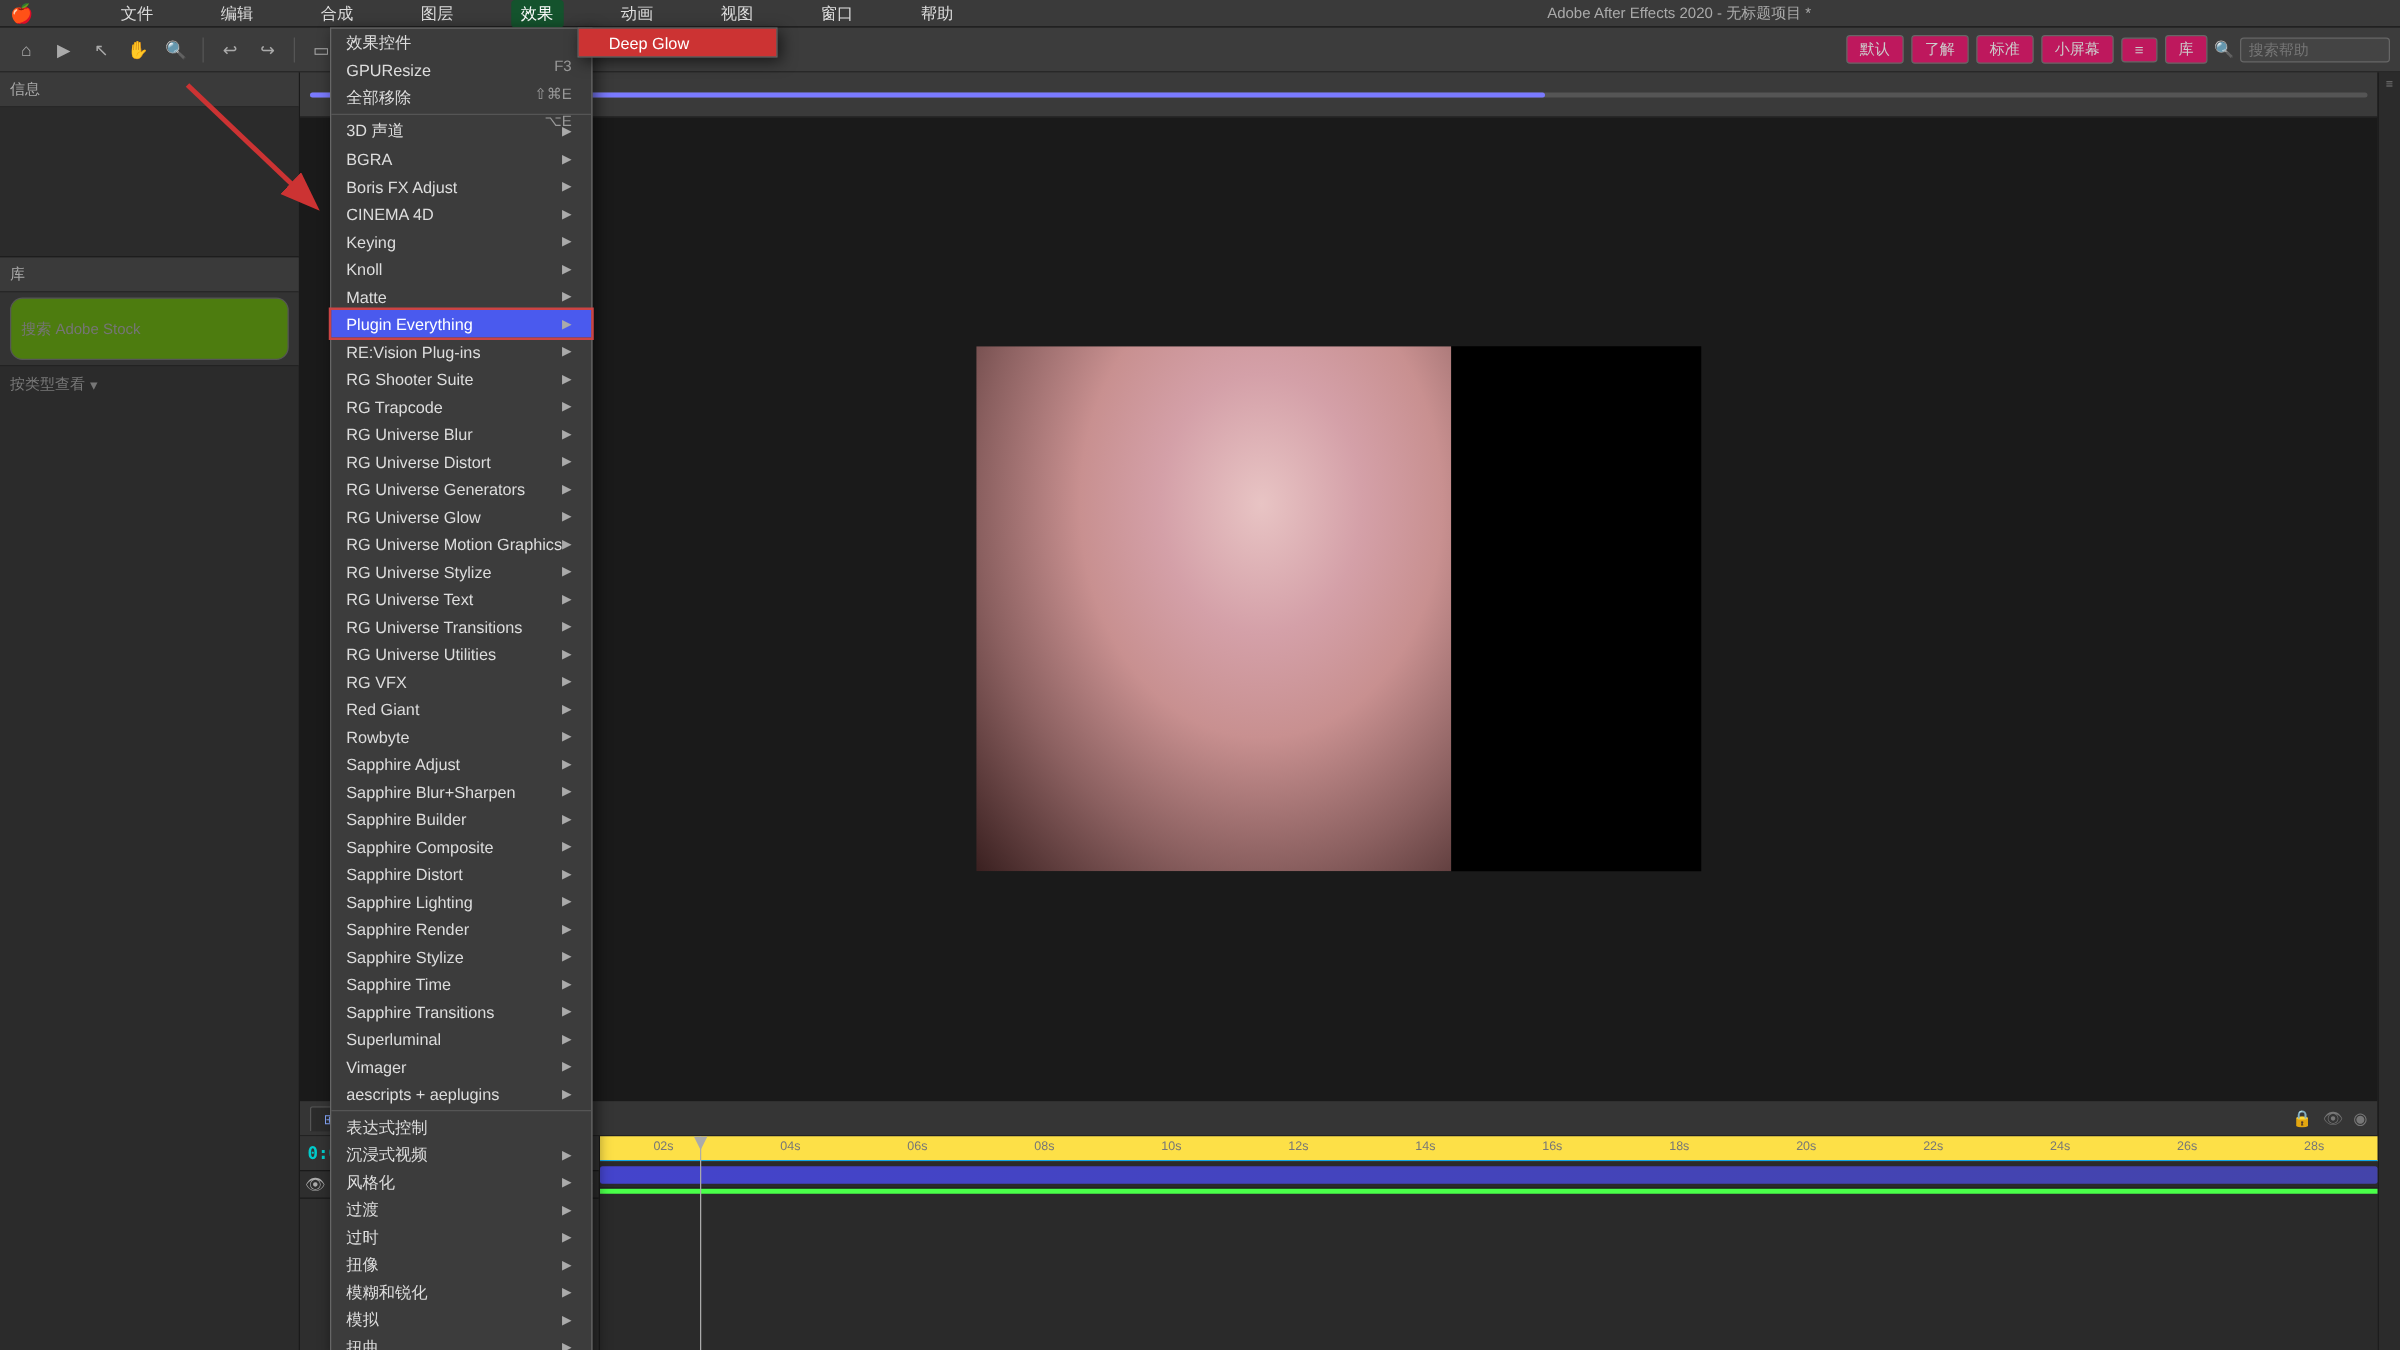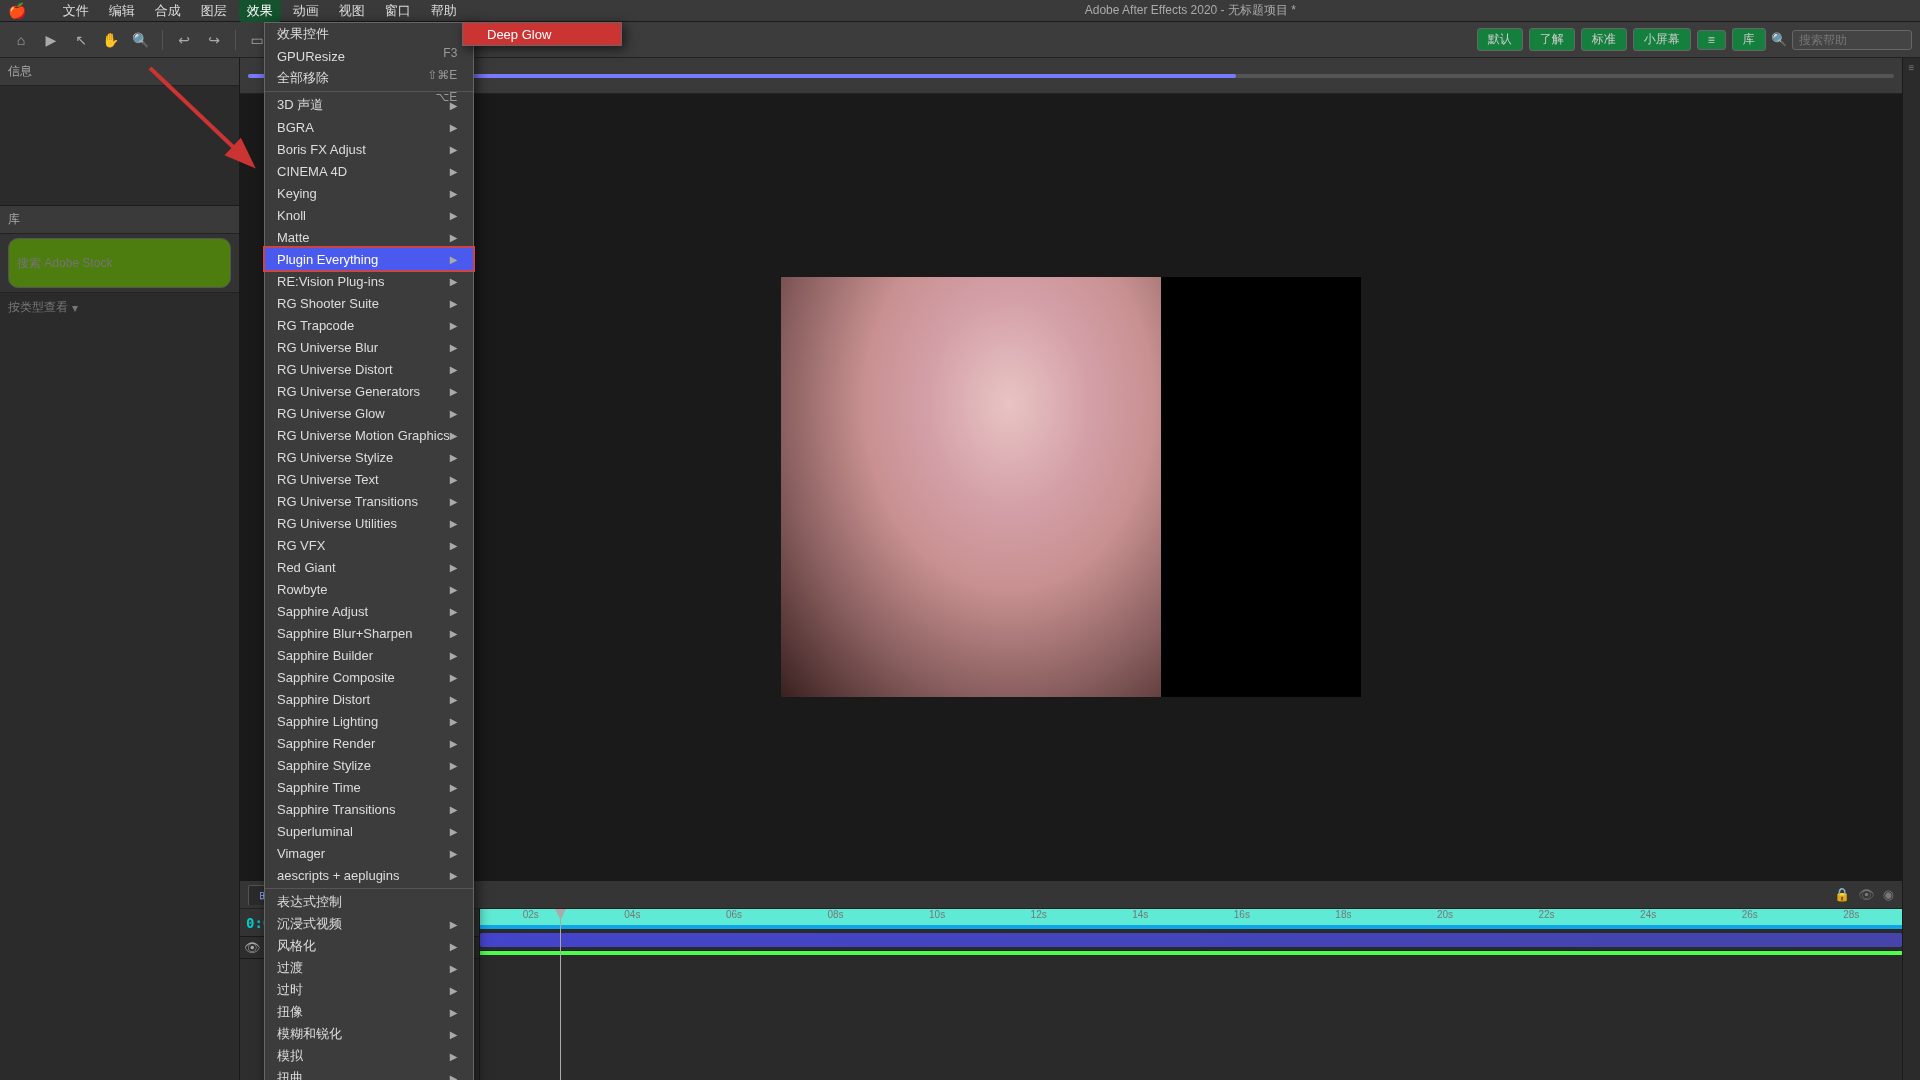--- a/index.html
+++ b/index.html
@@ -38,20 +38,21 @@
       padding: 0 6px;
     }
     .menu-bar-item {
       padding: 0 8px;
       height: 22px;
       line-height: 22px;
       color: #ddd;
       cursor: pointer;
       font-size: 13px;
       border-radius: 3px;
+      margin-left: 34px;
     }
     .menu-bar-item:hover, .menu-bar-item.active {
       background: #5a5aff;
       color: #fff;
     }
     .menu-bar-item.active {
       background: #14532d;
     }
 
     
@@ -83,21 +84,21 @@
       margin: 0 4px;
     }
     .toolbar-right {
       margin-left: auto;
       display: flex;
       align-items: center;
       gap: 6px;
     }
     .toolbar-right-btn {
       padding: 2px 10px;
-      background: #15803d;
+      background: #be185d;
       border: 1px solid #666;
       border-radius: 3px;
       font-size: 12px;
       color: #ccc;
       cursor: pointer;
     }
 
     
     #main {
       display: flex;
@@ -221,25 +222,25 @@
       background: #2e2e2e;
       border-right: 1px solid #1a1a1a;
     }
     .timeline-ruler {
       flex: 1;
       background: #2a2a2a;
       position: relative;
     }
     .ruler-marks {
       height: 20px;
-      background: #5eead4;
-      display: flex;
-      align-items: flex-start;
+      background: #fde047;
+      display: flex;
+      align-items: center;
       padding-bottom: 2px;
-      border-bottom: 4px solid #0ea5e9;
+      border-bottom: 1px solid #0ea5e9;
     }
     .ruler-mark {
       font-size: 10px;
       color: #777;
       flex: 1;
       text-align: center;
     }
 
     
     #effects-menu {

